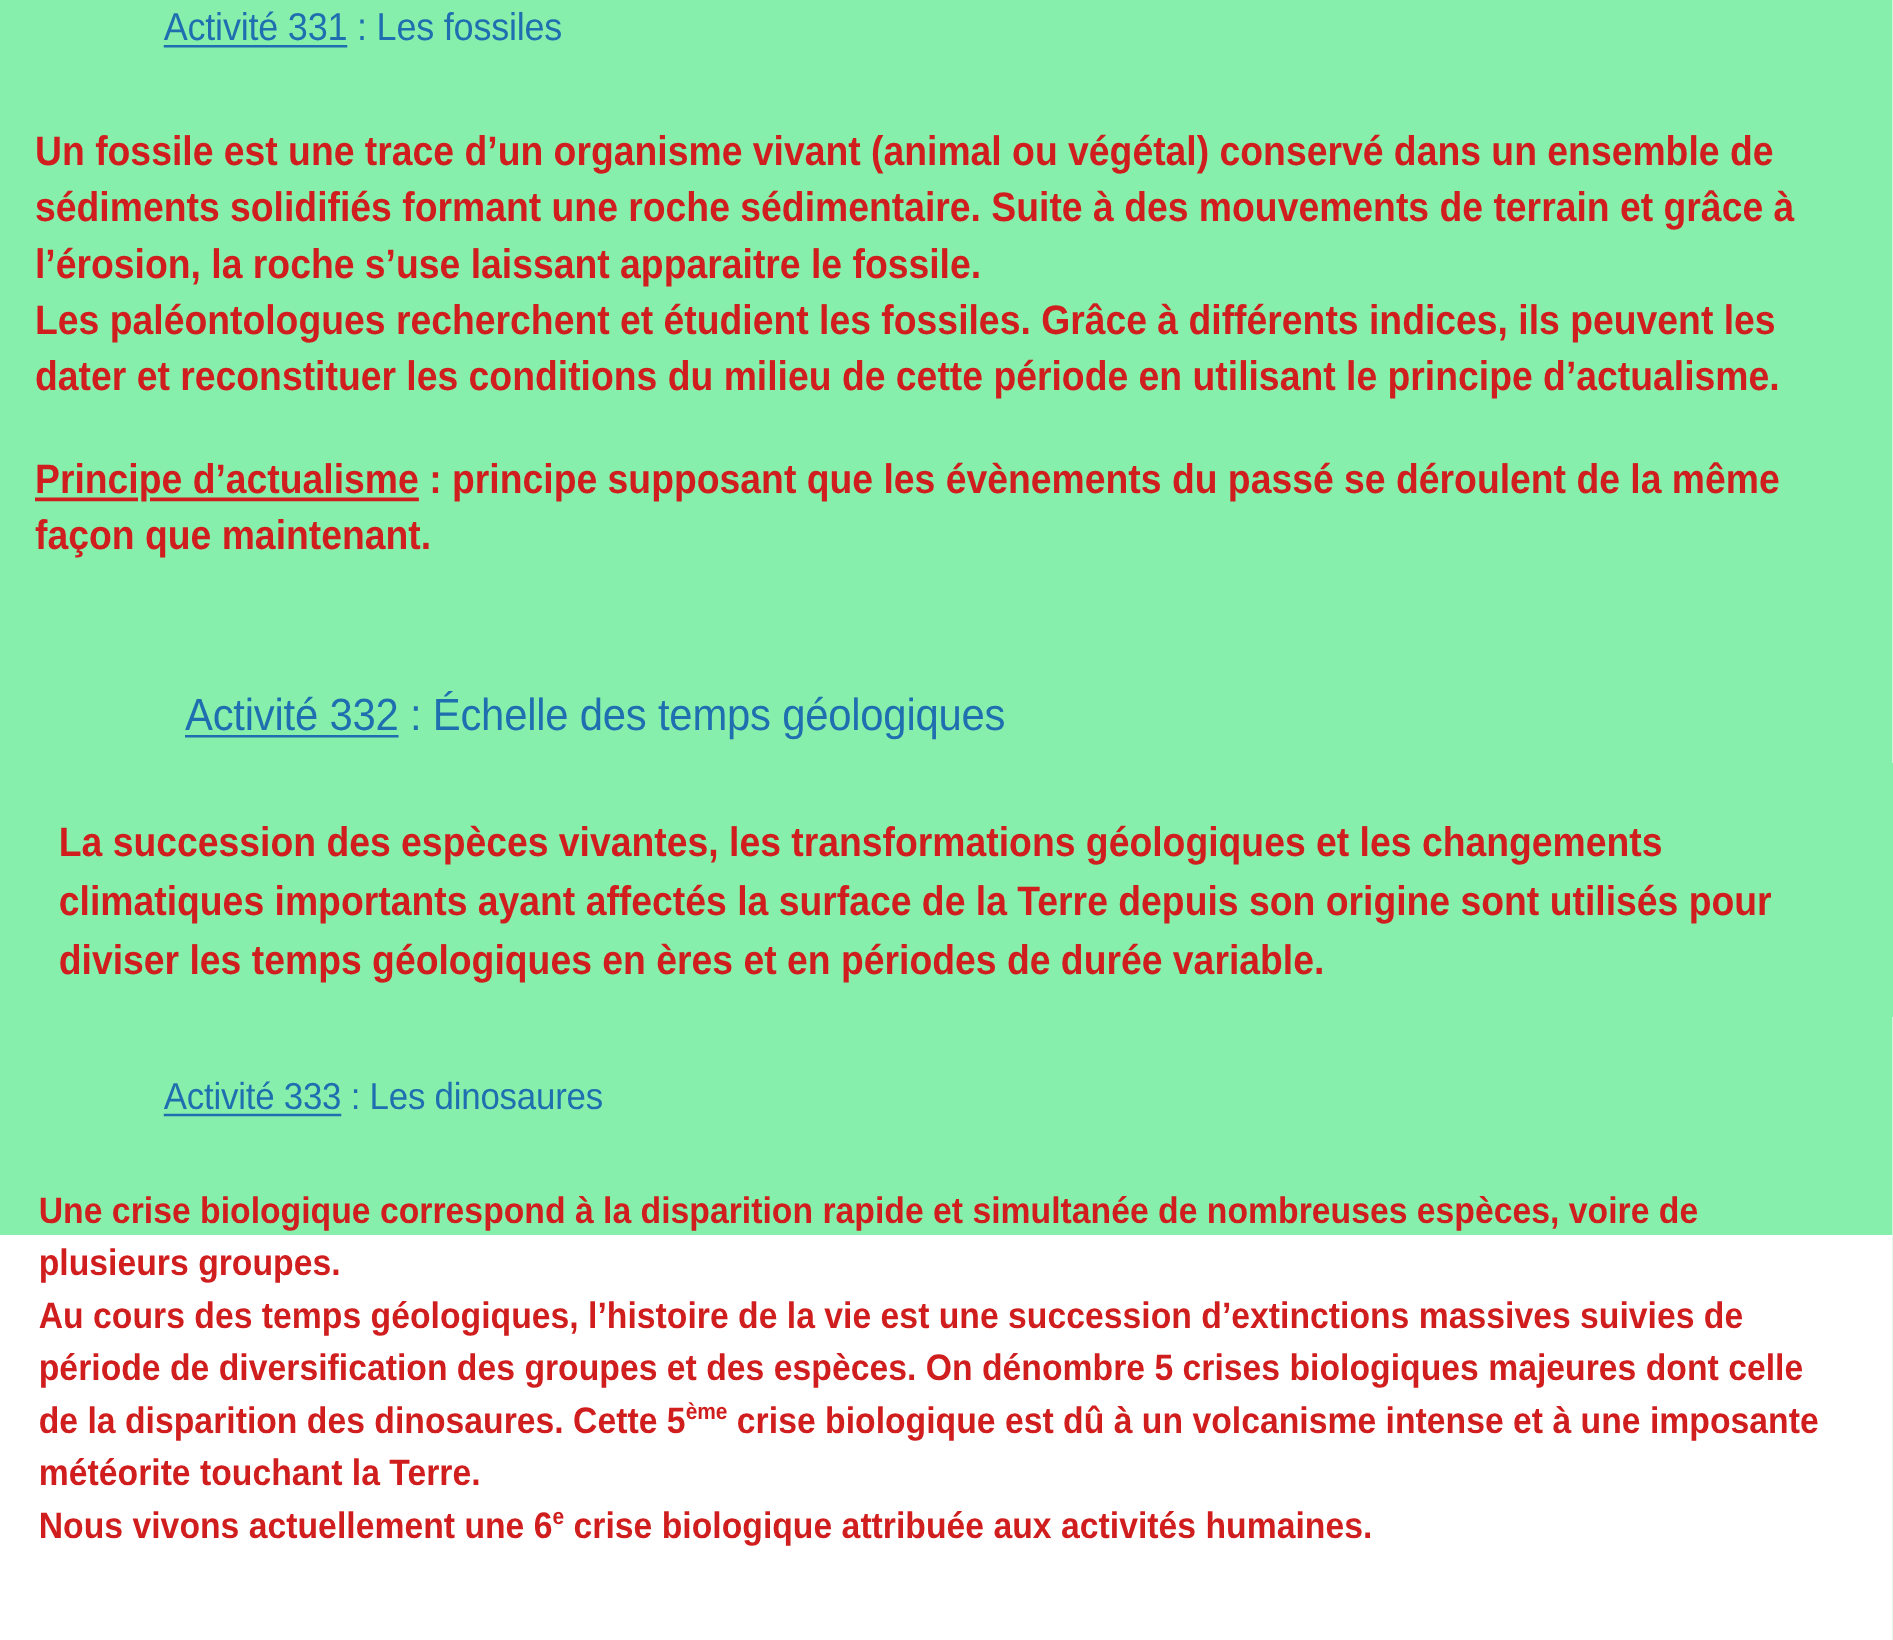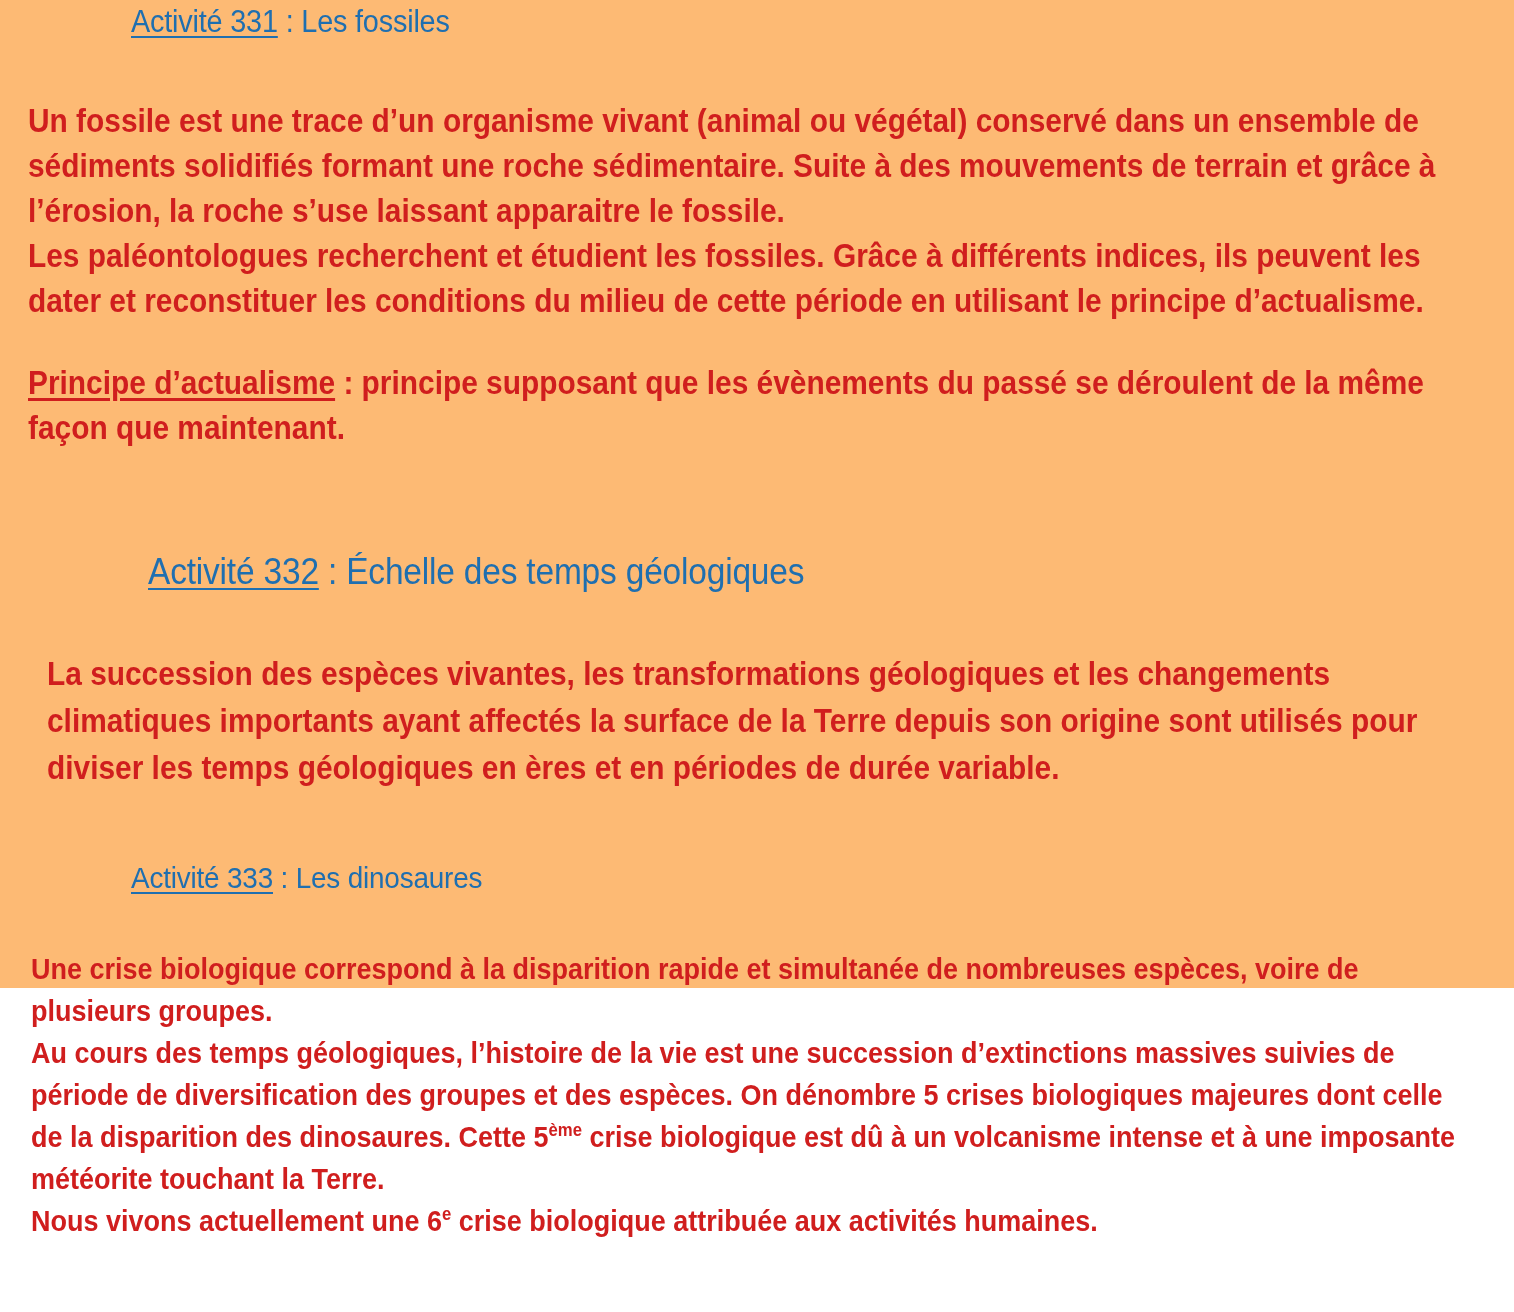--- a/index.html
+++ b/index.html
@@ -12,21 +12,21 @@
     height: 1312px;
     position: relative;
     font-family: "Liberation Sans", sans-serif;
     overflow: hidden;
   }
 
   .page {
     position: relative;
     width: 1514px;
     height: 988px;
-    background: #fdba74;
+    background: #86efac;
   }
 
   
   .heading {
     position: absolute;
     color: #1F6FB0;
     font-weight: 400;
     white-space: nowrap;
     letter-spacing: -0.2px;
     transform-origin: left top;

